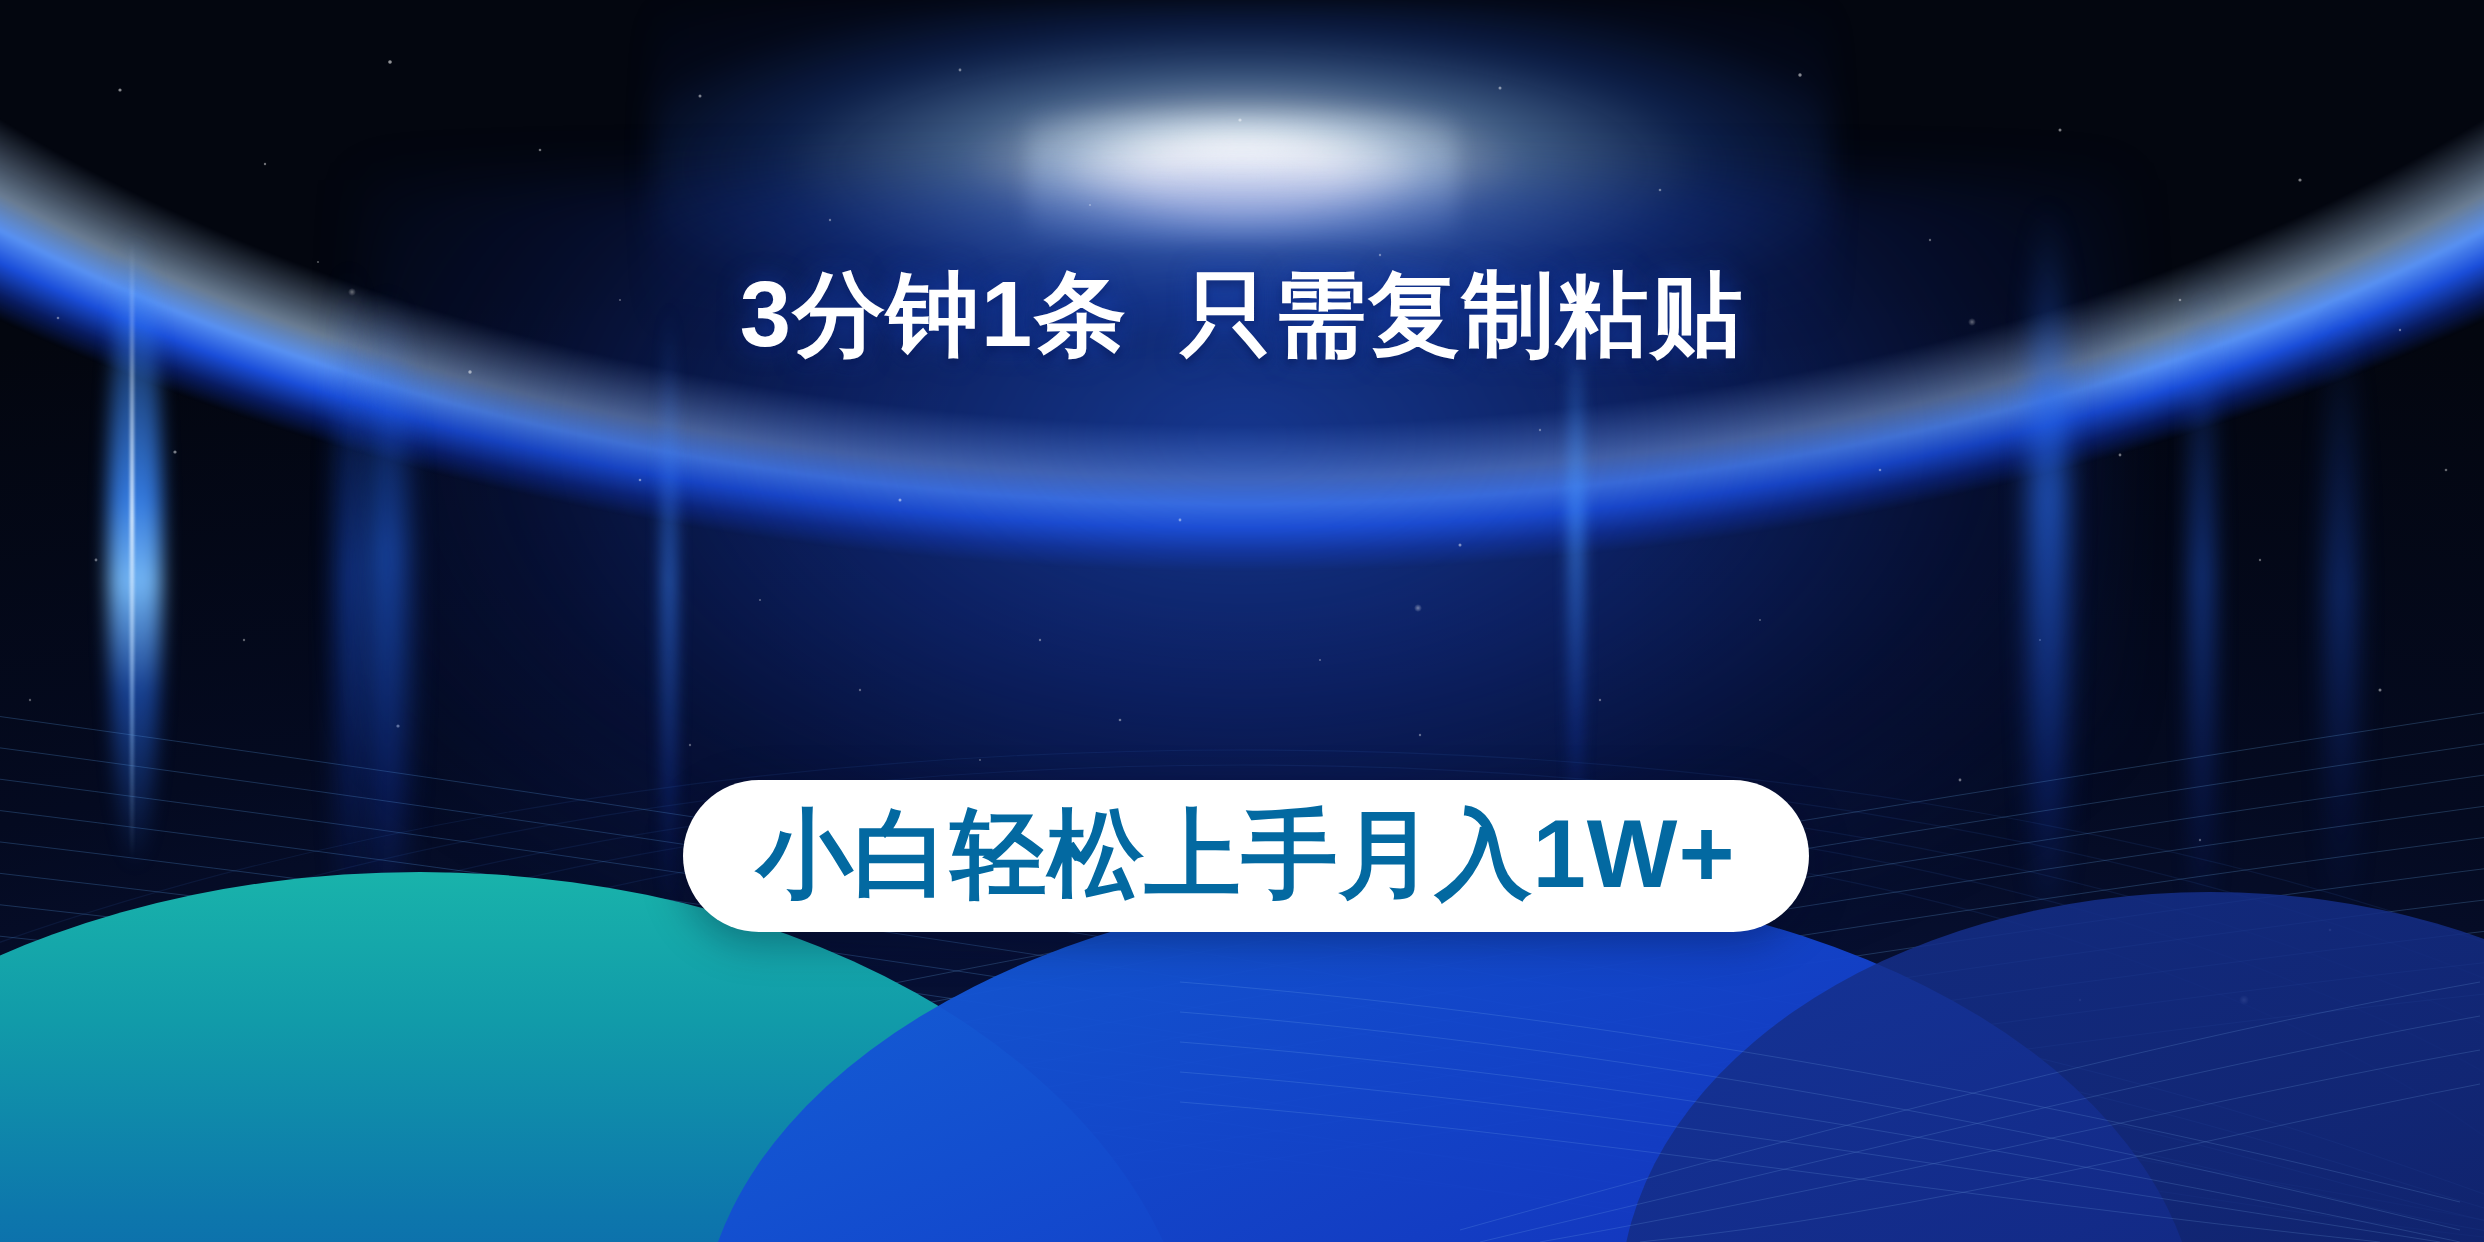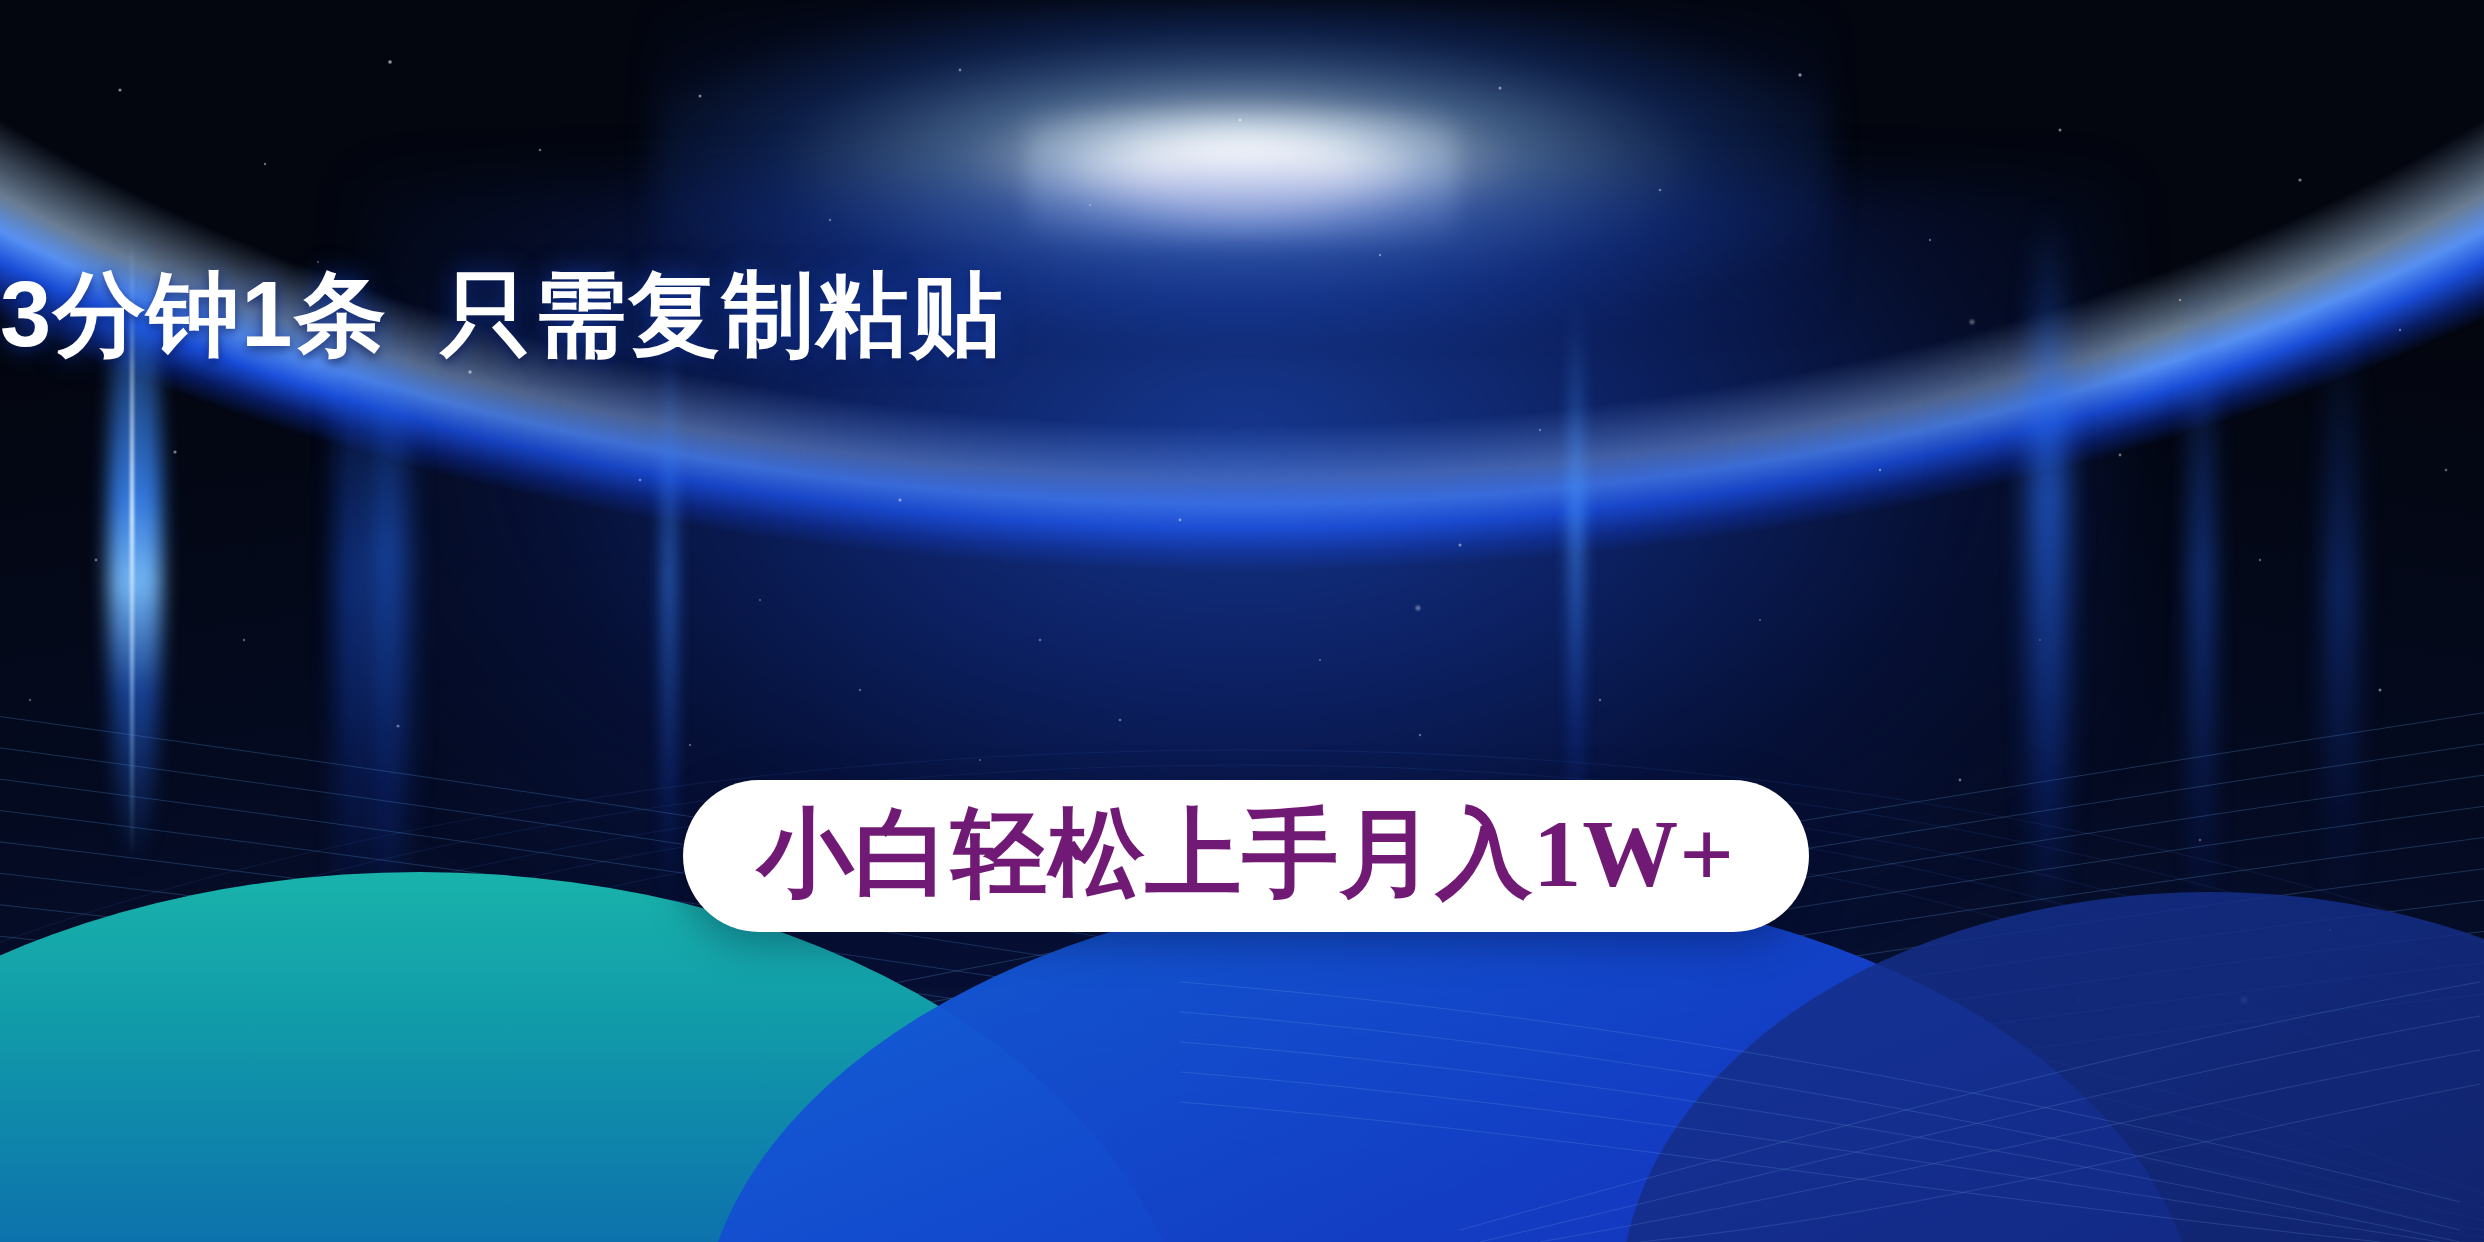--- a/index.html
+++ b/index.html
@@ -133,21 +133,21 @@
     width:1180px; height:820px;
     background:linear-gradient(160deg,#15318f 0%,#132a80 40%,#0d1c5c 100%);
     opacity:.85;
   }
 
   
   .subtitle {
     position:absolute;
     left:0; right:0;
     top:266px;
-    text-align:left;
+    text-align:center;
     color:#ffffff;
     font-size:92px;
     font-weight:700;
     letter-spacing:2px;
     line-height:1.05;
     white-space:nowrap;
     text-shadow:0 0 26px rgba(24,70,190,.75), 0 4px 10px rgba(0,10,50,.55);
   }
   .subtitle .gap { display:inline-block; width:52px; }
 
@@ -186,28 +186,27 @@
     width:1126px;
     height:152px;
     background:#ffffff;
     border-radius:76px;
     display:flex;
     align-items:center;
     justify-content:center;
     box-shadow:0 10px 40px rgba(2,8,40,.35);
   }
   .pill-text {
-    color:#701a75;
+    color:#0369a1;
     font-size:96px;
     font-weight:700;
     letter-spacing:1px;
     white-space:nowrap;
     line-height:1;
     transform:translateY(-2px);
-    font-family:Liberation Serif, serif;
   }
 </style>
 </head>
 <body>
 
 <div class="poster">
 
   <div class="bg-base"></div>
 
   <div class="bg-horizon"></div>

